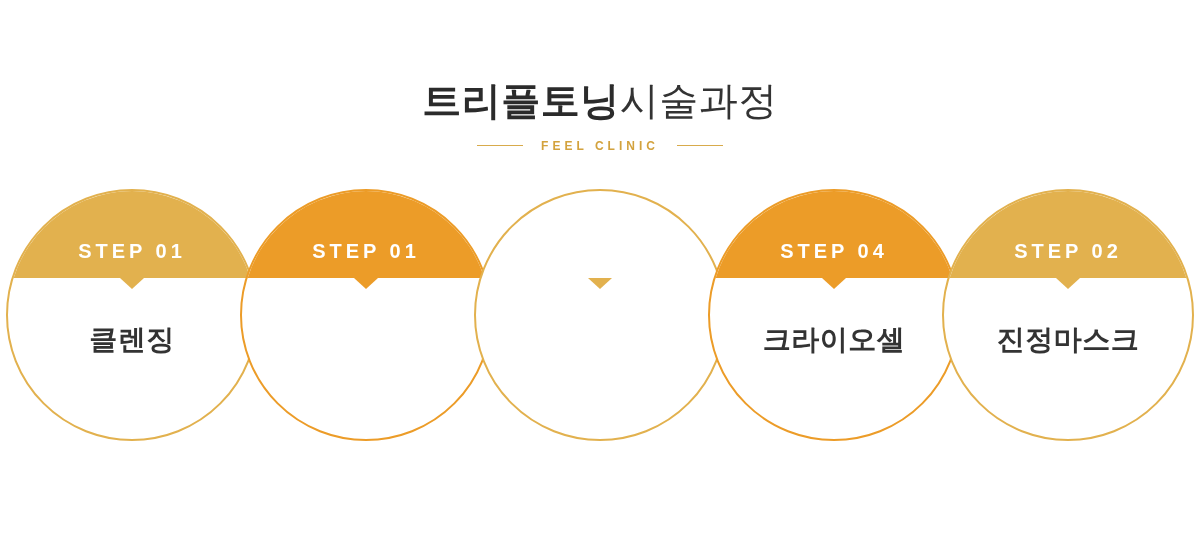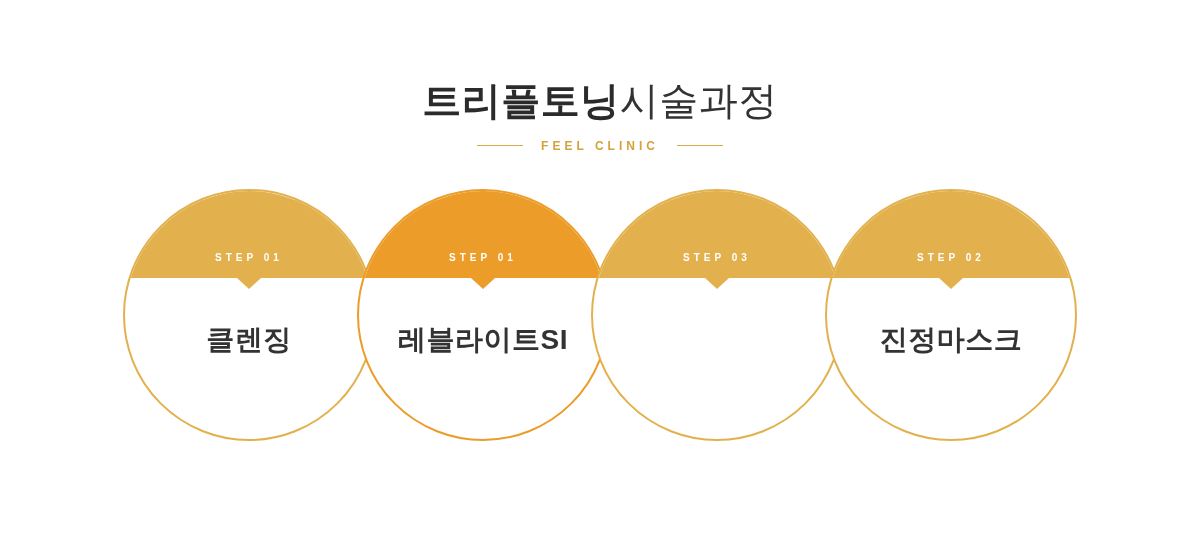--- a/index.html
+++ b/index.html
@@ -64,21 +64,21 @@
     top: 0; left: 0; right: 0;
     height: 35%;
     background: var(--c, #E2B14E);
     display: flex;
     align-items: flex-end;
     justify-content: center;
     padding-bottom: 15px;
   }
   .step-label {
     color: #ffffff;
-    font-size: 10px;
+    font-size: 20px;
     font-weight: bold;
     letter-spacing: 4px;
   }
   .step-notch {
     position: absolute;
     top: 35%;
     left: 50%;
     transform: translateX(-50%);
     width: 0;
     height: 0;
@@ -117,27 +117,30 @@
       <span class="step-label">STEP 01</span>
     </div>
     <div class="step-notch"></div>
     <div class="step-name">클렌징</div>
   </div>
     <div class="step-circle" style="--c: #EC9C28;">
     <div class="step-cap">
       <span class="step-label">STEP 01</span>
     </div>
     <div class="step-notch"></div>
-    <div class="step-name">레블라이트SI</div>
   </div>
     <div class="step-circle" style="--c: #E2B14E;">
+    <div class="step-notch"></div>
+  </div>
+    <div class="step-circle" style="--c: #EC9C28;">
     <div class="step-cap">
-      <span class="step-label">STEP 03</span>
+      <span class="step-label">STEP 04</span>
     </div>
     <div class="step-notch"></div>
+    <div class="step-name">크라이오셀</div>
   </div>
     <div class="step-circle" style="--c: #E2B14E;">
     <div class="step-cap">
       <span class="step-label">STEP 02</span>
     </div>
     <div class="step-notch"></div>
     <div class="step-name">진정마스크</div>
   </div>
   </div>
 

